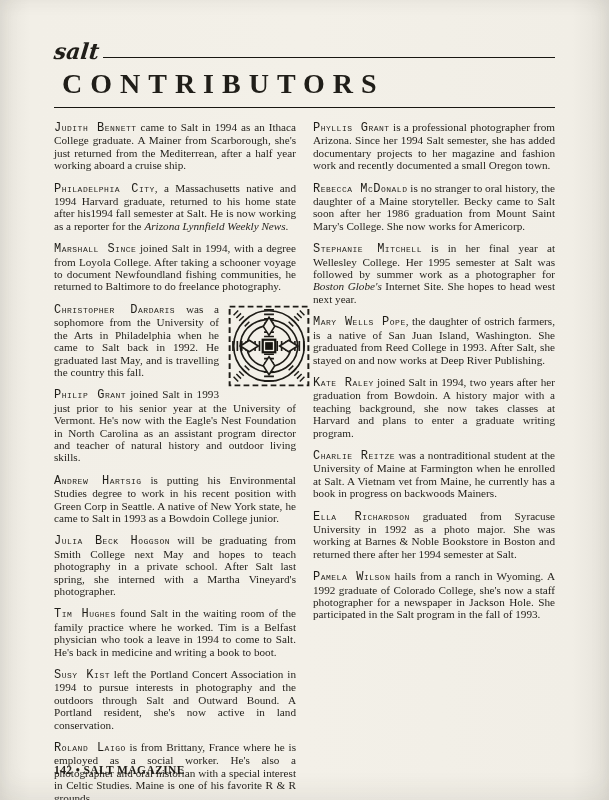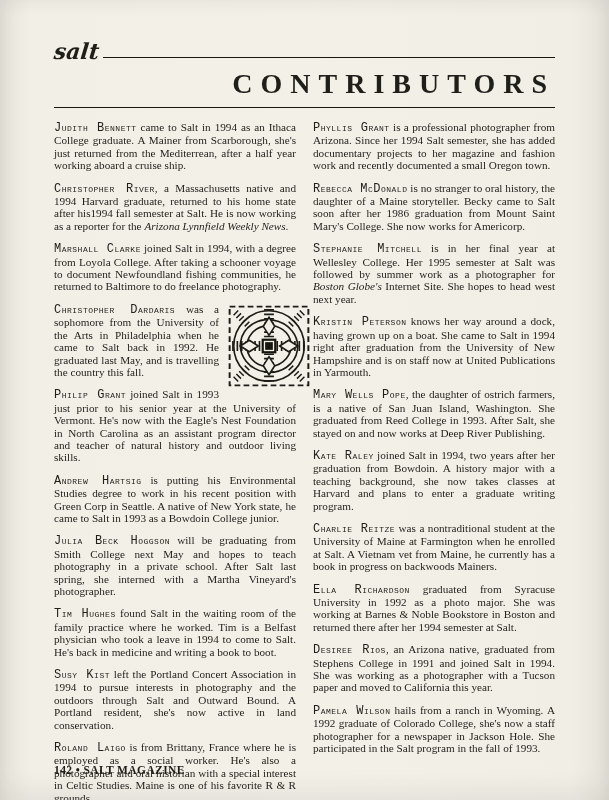--- a/index.html
+++ b/index.html
@@ -18,21 +18,21 @@
   .mast{
     font-family:"DejaVu Serif", serif;
     font-style:italic;font-weight:bold;
     font-size:22px;line-height:1;
     transform:skewX(-6deg);
     padding-right:4px;
   }
   .hrule{flex:1;height:0;border-bottom:1.5px solid #191712;margin-bottom:4px;}
   .title{
     margin:6px 0 7px 0;
-    text-align:right;
+    text-align:left;
     font-size:28px;
     font-weight:bold;
     letter-spacing:8px;
     text-indent:8px;
     font-family:"Liberation Serif", serif;
   }
   .title-rule{height:0;border-bottom:1.3px solid #191712;}
   .cols{display:flex;gap:17px;margin-top:13px;}
   .col{
     flex:1;min-width:0;
@@ -68,22 +68,22 @@
     <span class="mast">salt</span>
     <span class="hrule"></span>
   </div>
 
   <h1 class="title">CONTRIBUTORS</h1>
   <div class="title-rule"></div>
 
   <main class="cols">
     <section class="col" id="left-col">
         <p class="bio"><span class="cname">Judith Bennett</span><span> came to Salt in 1994 as an Ithaca College graduate. A Mainer from Scarborough, she's just returned from the Mediterrean, after a half year working aboard a cruise ship.</span></p>
-        <p class="bio"><span class="cname">Christopher River</span><span>, a Massachusetts native and 1994 Harvard graduate, returned to his home state after his1994 fall semester at Salt.  He is now working as a reporter for the </span><span class="it">Arizona Lynnfield Weekly News.</span></p>
-        <p class="bio"><span class="cname">Marshall Clarke</span><span> joined Salt in 1994, with a degree from Loyola College.  After taking a schooner voyage to document Newfoundland fishing communities, he returned to Baltimore to do freelance photography.</span></p>
+        <p class="bio"><span class="cname">Philadelphia City</span><span>, a Massachusetts native and 1994 Harvard graduate, returned to his home state after his1994 fall semester at Salt.  He is now working as a reporter for the </span><span class="it">Arizona Lynnfield Weekly News.</span></p>
+        <p class="bio"><span class="cname">Marshall Since</span><span> joined Salt in 1994, with a degree from Loyola College.  After taking a schooner voyage to document Newfoundland fishing communities, he returned to Baltimore to do freelance photography.</span></p>
         <p class="bio">
   <span class="illus">
     <svg xmlns="http://www.w3.org/2000/svg" viewBox="0 0 100 100" width="82" height="82" aria-hidden="true">
       <g fill="none" stroke="#1d1b16">
         <rect x="2" y="2" width="96" height="96" stroke-width="2.4" stroke-dasharray="7 4"></rect>
         <circle cx="50" cy="50" r="43" stroke-width="2"></circle>
         <ellipse cx="50" cy="50" rx="35" ry="32" stroke-width="2" transform="rotate(9 50 50)"></ellipse>
         <ellipse cx="50" cy="50" rx="27" ry="25" stroke-width="2" transform="rotate(-7 50 50)"></ellipse>
         <line x1="5" y1="50" x2="95" y2="50" stroke-width="12" stroke-dasharray="2 3.4"></line>
         <line x1="50" y1="5" x2="50" y2="95" stroke-width="12" stroke-dasharray="2 3.4"></line>
@@ -105,24 +105,22 @@
         <p class="bio"><span class="cname">Andrew Hartsig</span><span> is putting his Environmental Studies degree to work in his recent position with Green Corp in Seattle. A native of New York state, he came to Salt in 1993 as a Bowdoin College junior.</span></p>
         <p class="bio"><span class="cname">Julia Beck Hoggson</span><span> will be graduating from Smith College next May and hopes to teach photography in a private school. After Salt last spring, she interned with a Martha Vineyard's photographer.</span></p>
         <p class="bio"><span class="cname">Tim Hughes</span><span> found Salt in the waiting room of the family practice where he worked. Tim is a Belfast physician who took a leave in 1994 to come to Salt. He's back in medicine and writing a book to boot.</span></p>
         <p class="bio"><span class="cname">Susy Kist</span><span> left the Portland Concert Association in 1994 to pursue interests in photography and the outdoors through Salt and Outward Bound. A Portland resident, she's now active in land conservation.</span></p>
         <p class="bio"><span class="cname">Roland Laigo</span><span> is from Brittany, France where he is employed as a social worker. He's also a photographer and oral historian with a special interest in Celtic Studies.  Maine is one of his favorite R &amp; R grounds.</span></p>
       </section>
     <section class="col" id="right-col">
         <p class="bio"><span class="cname">Phyllis Grant</span><span> is a professional photographer from Arizona.  Since her 1994 Salt semester, she has added documentary projects to her magazine and fashion work and recently documented a small Oregon town.</span></p>
         <p class="bio"><span class="cname">Rebecca McDonald</span><span> is no stranger to oral history, the daughter of a Maine storyteller. Becky came to Salt soon after her 1986 graduation from Mount Saint Mary's College. She now works for Americorp.</span></p>
         <p class="bio"><span class="cname">Stephanie Mitchell</span><span> is in her final year at Wellesley College.  Her 1995 semester at Salt was followed by summer work as a photographer for </span><span class="it">Boston Globe's</span><span> Internet Site. She hopes to head west next year.</span></p>
-        <p class="bio"><span class="cname">Kristin Peterson</span><span> knows her way around a dock, having grown up on a boat. She came to Salt in 1994 right after graduation from the University of New Hampshire and is on staff now at United Publications in Yarmouth.</span></p>
         <p class="bio"><span class="cname">Mary Wells Pope</span><span>, the daughter of ostrich farmers, is a native of San Juan Island, Washington. She graduated from Reed College in 1993. After Salt, she stayed on and now works at Deep River Publishing.</span></p>
         <p class="bio"><span class="cname">Kate Raley</span><span> joined Salt in 1994, two years after her graduation from Bowdoin. A history major with a teaching background, she now takes classes at Harvard and plans to enter a graduate writing program.</span></p>
         <p class="bio"><span class="cname">Charlie Reitze</span><span> was a nontraditional student at the University of Maine at Farmington when he enrolled at Salt. A Vietnam vet from Maine, he currently has a book in progress on backwoods Mainers.</span></p>
         <p class="bio"><span class="cname">Ella Richardson</span><span> graduated from Syracuse University in 1992 as a photo major. She was working at Barnes &amp; Noble Bookstore in Boston and returned there after her 1994 semester at Salt.</span></p>
-        <p class="bio"><span class="cname">Desiree Rios</span><span>, an Arizona native, graduated from Stephens College in 1991 and joined Salt in 1994. She was working as a photographer with a Tucson paper and moved to California this year.</span></p>
         <p class="bio"><span class="cname">Pamela Wilson</span><span> hails from a ranch in Wyoming. A 1992 graduate of Colorado College, she's now a staff photographer for a newspaper in Jackson Hole. She participated in the Salt program in the fall of 1993.</span></p>
       </section>
   </main>
 
   <div class="footer">142 • SALT MAGAZINE</div>
 </div>
 
 </body></html>

